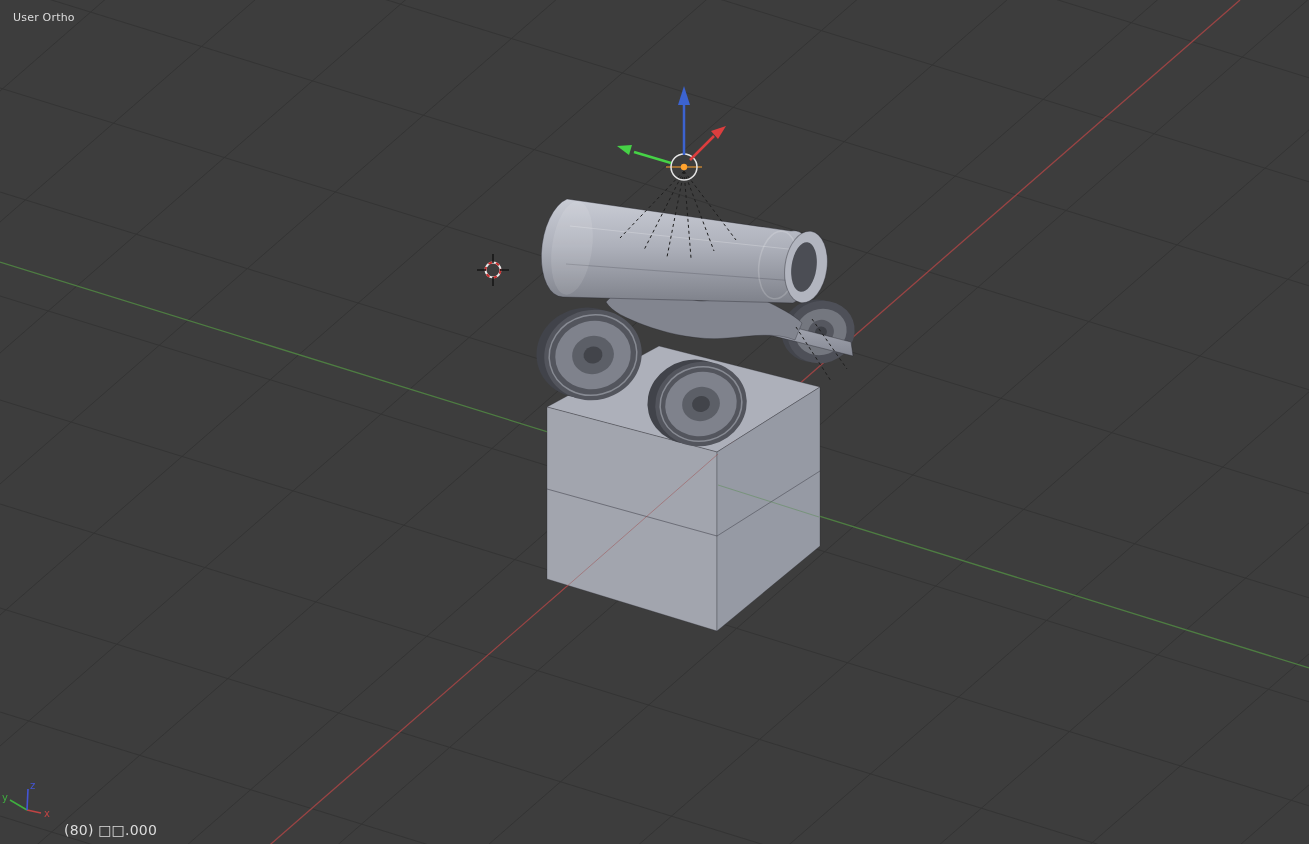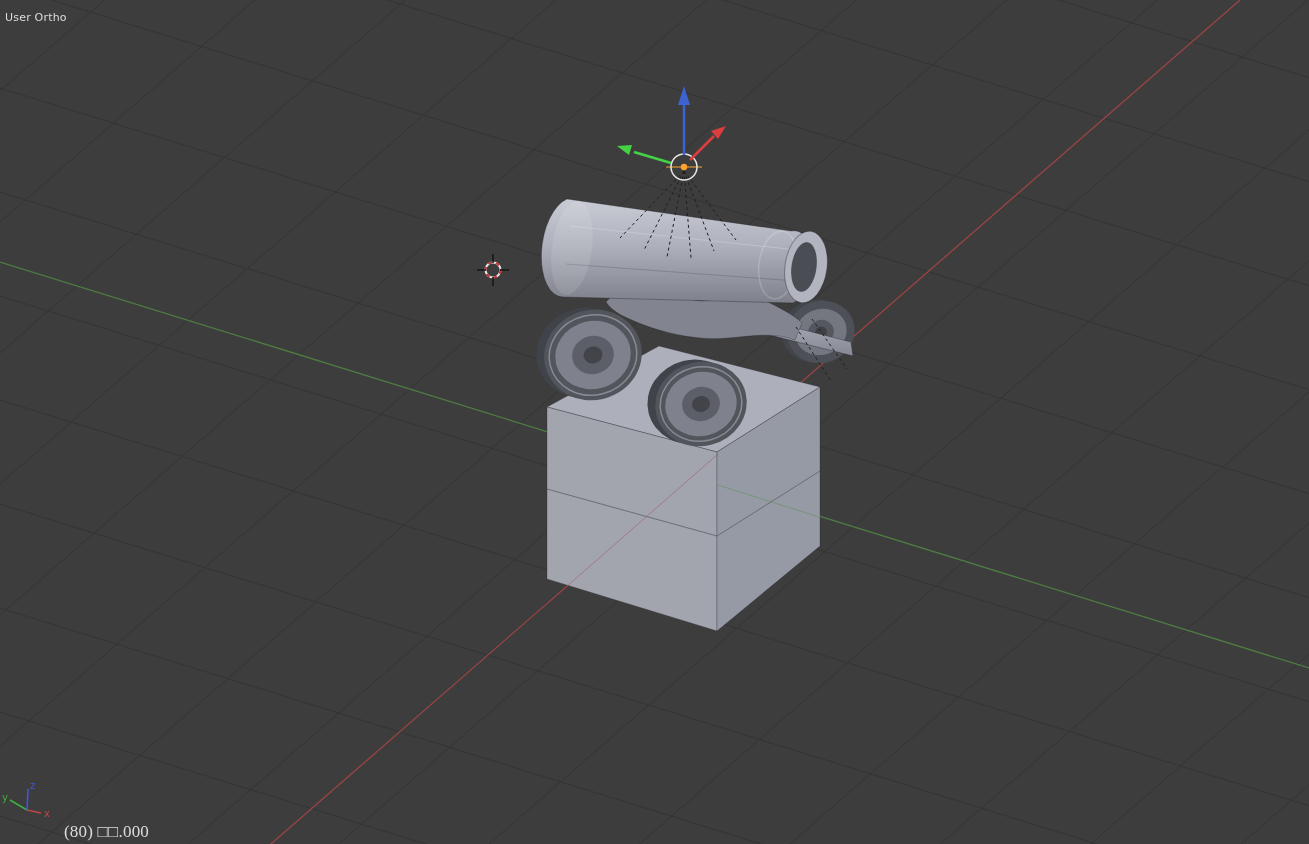--- a/index.html
+++ b/index.html
@@ -18,26 +18,26 @@
   .viewport{
     position:relative;
     width:1309px;height:844px;
     background:var(--background);
     overflow:hidden;
     font-family:"DejaVu Sans", sans-serif;
   }
   .viewport svg{position:absolute;left:0;top:0;}
   #grid-lines line{stroke:var(--grid-line);stroke-width:1;}
   .view-label{
-    position:absolute;left:5px;top:11px;
+    position:absolute;left:13px;top:11px;
     color:var(--text);font-size:11px;letter-spacing:.2px;text-align:center;
   }
   .status-label{
     position:absolute;left:64px;top:822px;
-    color:var(--text);font-size:17px;letter-spacing:.2px;font-family:Liberation Serif, serif;
+    color:var(--text);font-size:14px;letter-spacing:.2px;
   }
   .mini-axis-text{font-size:10px;font-family:"DejaVu Sans",sans-serif;}
 </style>
 </head>
 <body>
 
 <div class="viewport">
   <svg width="1309" height="844" viewBox="0 0 1309 844">
     <defs>
       <linearGradient id="barrelGrad" x1="0" y1="0" x2="0" y2="1">

